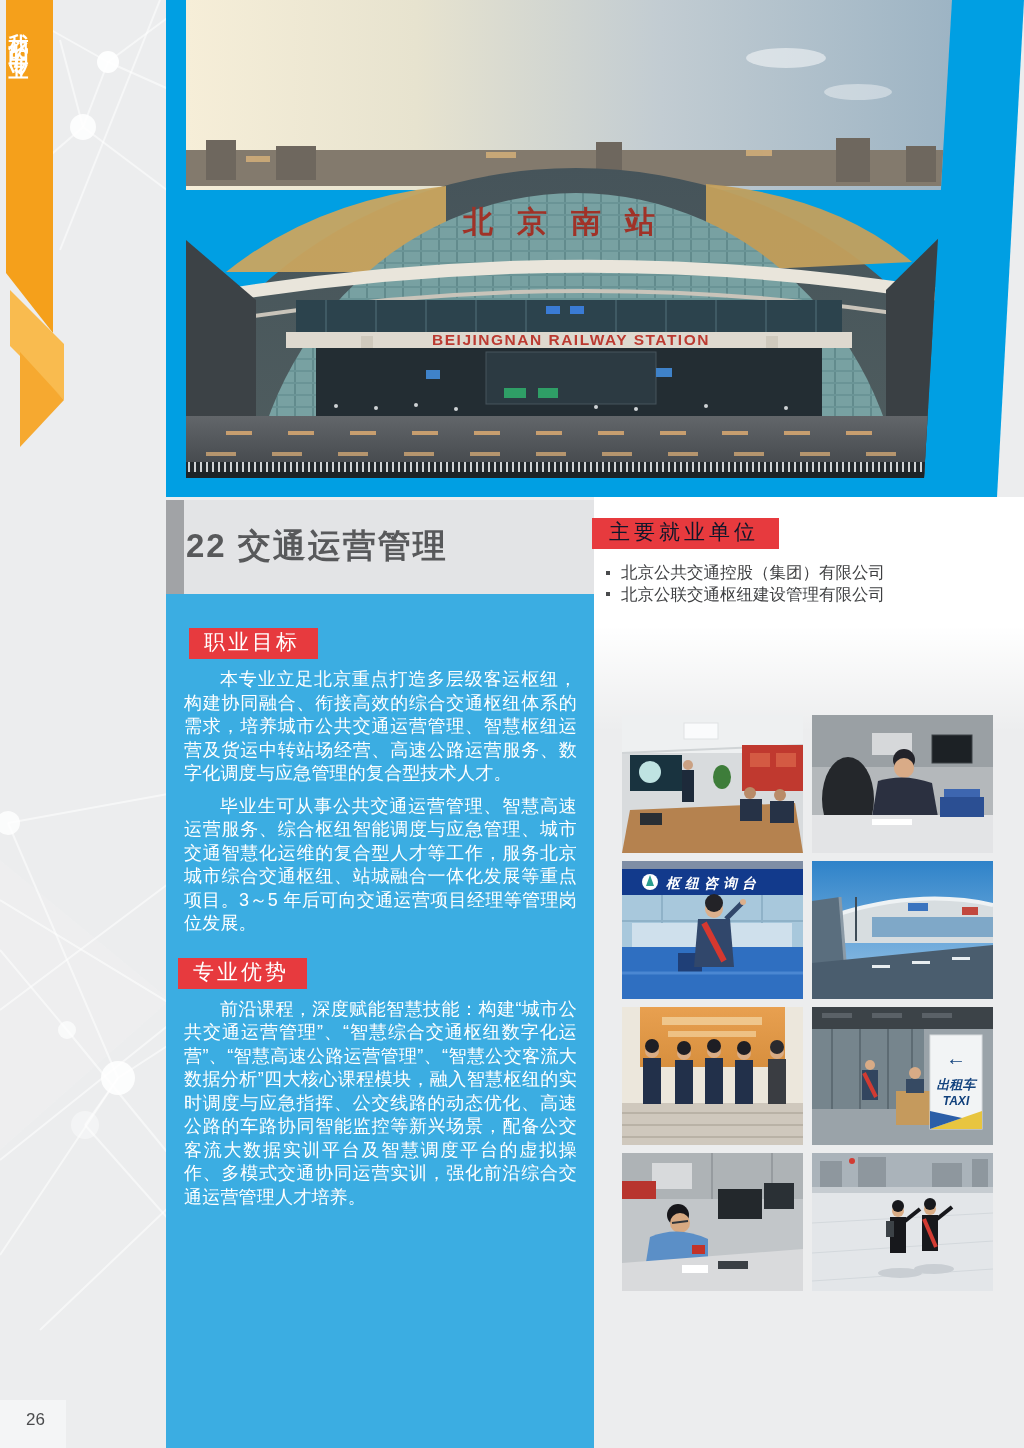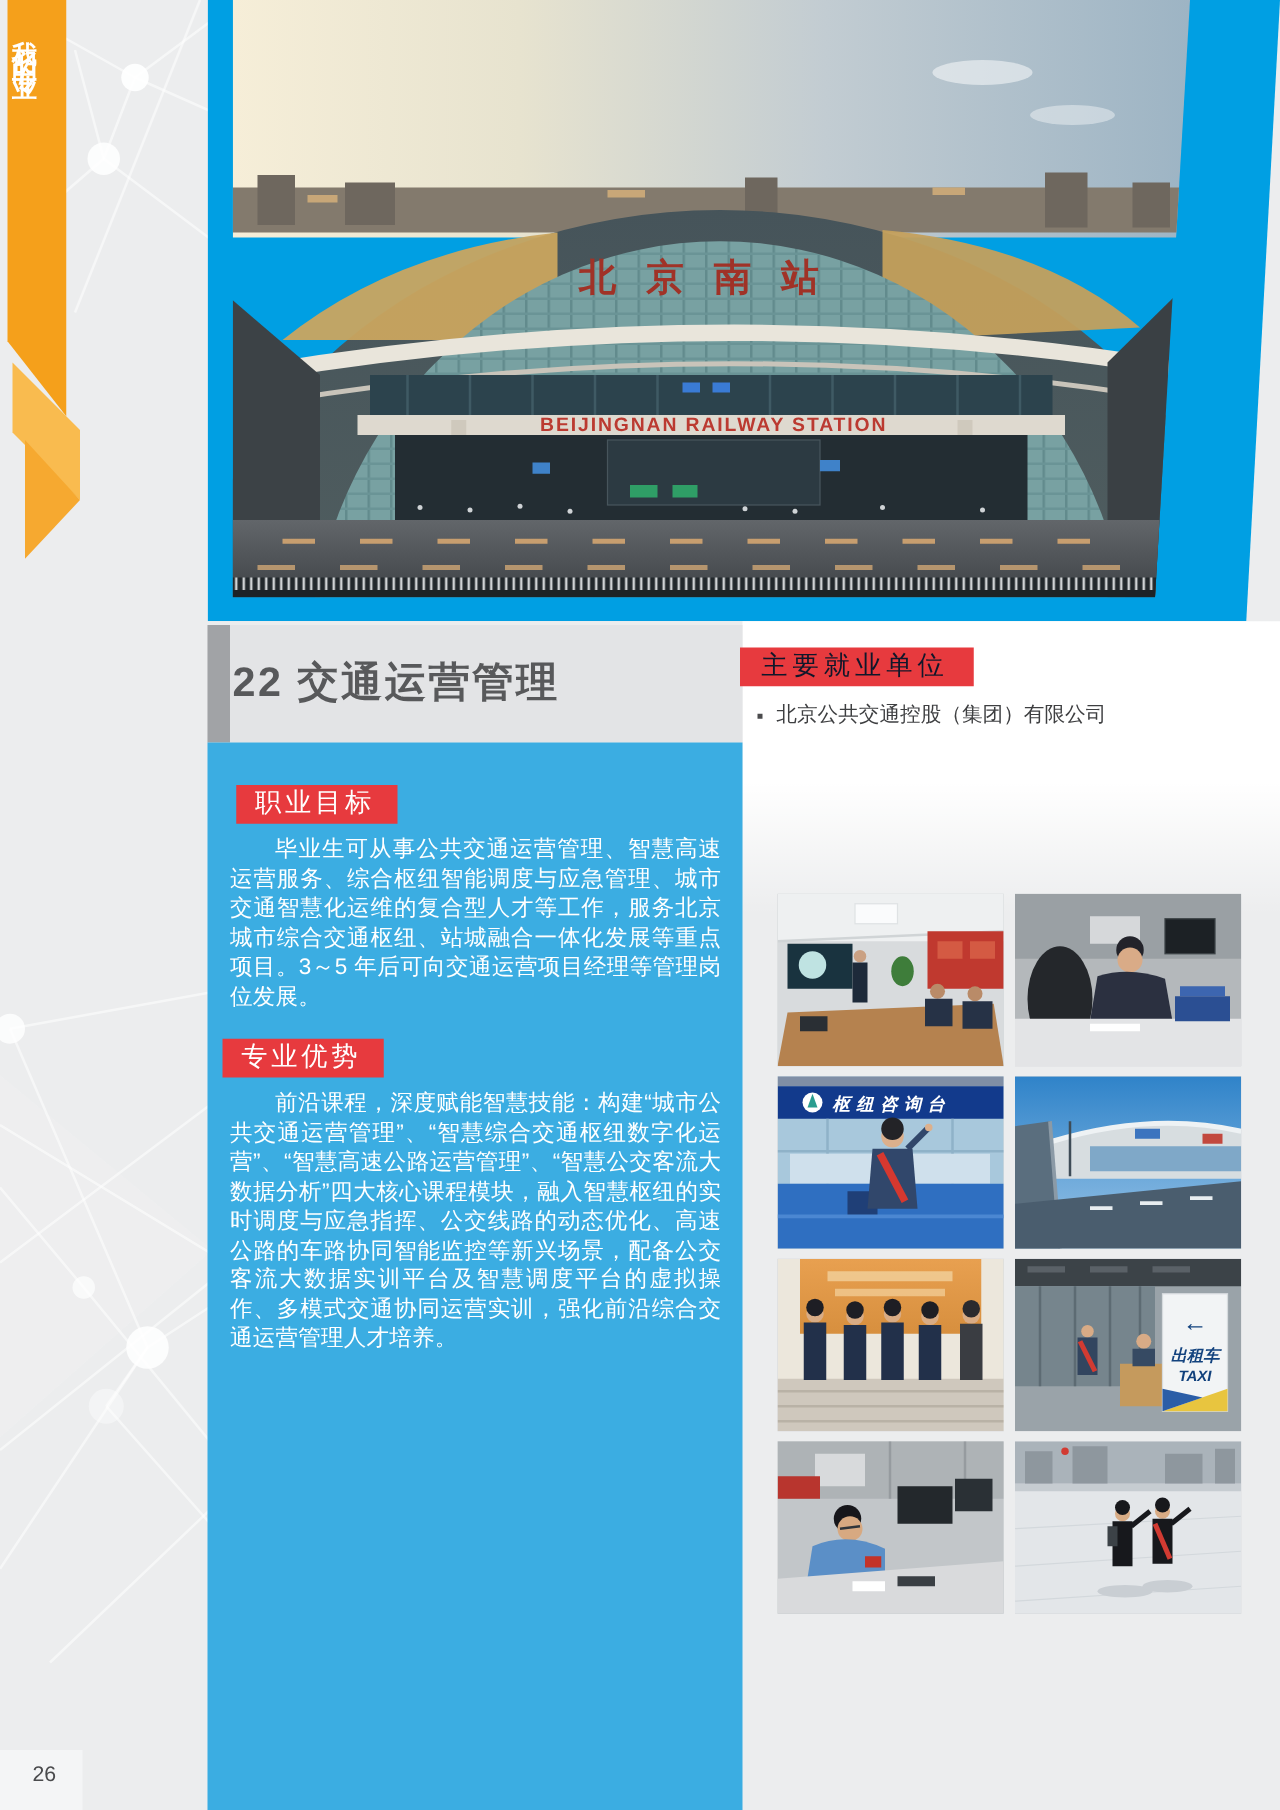--- a/index.html
+++ b/index.html
@@ -225,30 +225,35 @@
     </svg>
   </div>
 
   <div class="title-band">
     <div class="title-accent"></div>
     <h1 class="page-title">22 交通运营管理</h1>
   </div>
 
   <div class="panel">
     <span class="tag tag-career">职业目标</span>
+    <p>本专业立足北京重点打造多层级客运枢纽，构建协同融合、衔接高效的综合交通枢纽体系的需求，培养城市公共交通运营管理、智慧枢纽运营及货运中转站场经营、高速公路运营服务、数字化调度与应急管理的复合型技术人才。</p>
     <p>毕业生可从事公共交通运营管理、智慧高速运营服务、综合枢纽智能调度与应急管理、城市交通智慧化运维的复合型人才等工作，服务北京城市综合交通枢纽、站城融合一体化发展等重点项目。3～5 年后可向交通运营项目经理等管理岗位发展。</p>
     <span class="tag tag-adv">专业优势</span>
     <p>前沿课程，深度赋能智慧技能：构建“城市公共交通运营管理”、“智慧综合交通枢纽数字化运营”、“智慧高速公路运营管理”、“智慧公交客流大数据分析”四大核心课程模块，融入智慧枢纽的实时调度与应急指挥、公交线路的动态优化、高速公路的车路协同智能监控等新兴场景，配备公交客流大数据实训平台及智慧调度平台的虚拟操作、多模式交通协同运营实训，强化前沿综合交通运营管理人才培养。</p>
   </div>
 
   <div class="employers-tag">主要就业单位</div>
   <ul class="employers-list">
     <li>
         <span class="sq"></span>
         <span>北京公共交通控股（集团）有限公司</span>
+      </li>
+    <li>
+        <span class="sq"></span>
+        <span>北京公联交通枢纽建设管理有限公司</span>
       </li>
   </ul>
 
   <div class="photo-grid">
 
     <div class="photo">
       <svg width="181" height="138" viewBox="0 0 181 138">
         <rect width="181" height="138" fill="#d8dbdd"></rect>
         <rect width="181" height="38" fill="#eef0f1"></rect>
         <line x1="0" y1="38" x2="181" y2="30" stroke="#d0d4d6" stroke-width="2"></line>

